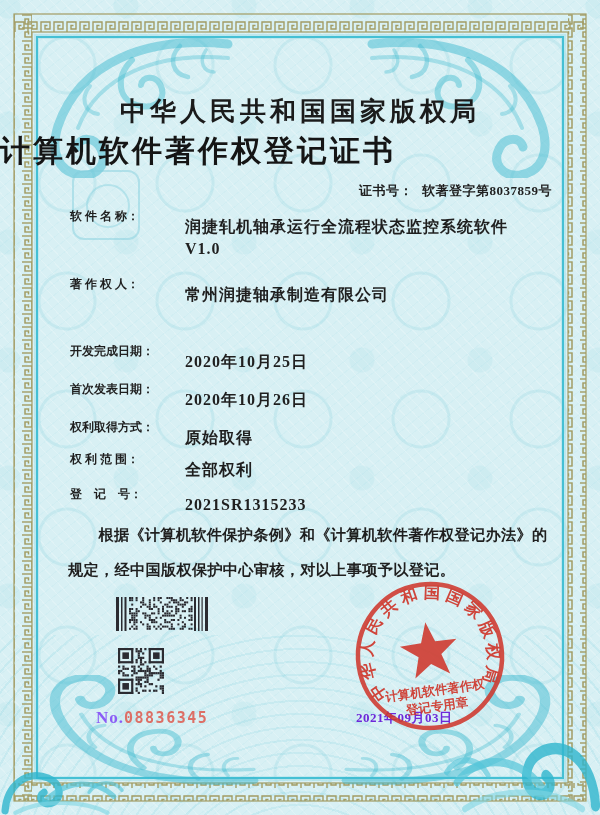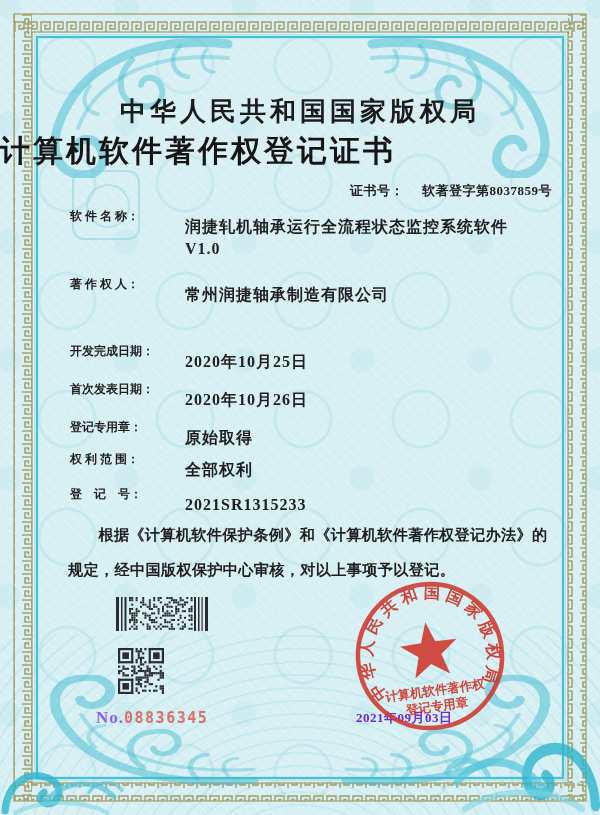--- a/index.html
+++ b/index.html
@@ -56,21 +56,21 @@
     font-size:26px; font-weight:700; letter-spacing:4px; color:#1b1b1b;
   }
   .cert-title{
     position:absolute; top:131px; left:0; right:0; text-align:left;
     font-size:30px; font-weight:700; letter-spacing:3px; color:#151515;
   }
   .certno{
     position:absolute; top:182px; left:320px; width:232px; text-align:right;
     font-size:13px; font-weight:700; letter-spacing:.5px; white-space:nowrap;
   }
-  .certno .val{margin-left:18px;}
+  .certno .val{margin-left:9px;}
   .fields{position:absolute; left:70px; top:0; width:475px;}
   .frow{position:absolute; left:0; width:475px;}
   .frow .lab{
     position:absolute; left:0; top:0; font-size:12px; font-weight:700;
     white-space:pre; letter-spacing:0;
   }
   .frow .val{
     position:absolute; left:115px; top:8px; width:360px;
     font-size:16px; font-weight:700; letter-spacing:1px; line-height:22px;
   }
@@ -186,21 +186,21 @@
       </div>
       <div class="frow r2">
         <span class="lab">开发完成日期：</span>
         <span class="val">2020年10月25日</span>
       </div>
       <div class="frow r3">
         <span class="lab">首次发表日期：</span>
         <span class="val">2020年10月26日</span>
       </div>
       <div class="frow r4">
-        <span class="lab">登记专用章：</span>
+        <span class="lab">权利取得方式：</span>
         <span class="val">原始取得</span>
       </div>
       <div class="frow r5">
         <span class="lab">权 利 范 围：</span>
         <span class="val">全部权利</span>
       </div>
       <div class="frow r6">
         <span class="lab">登　记　号：</span>
         <span class="val">2021SR1315233</span>
       </div>

